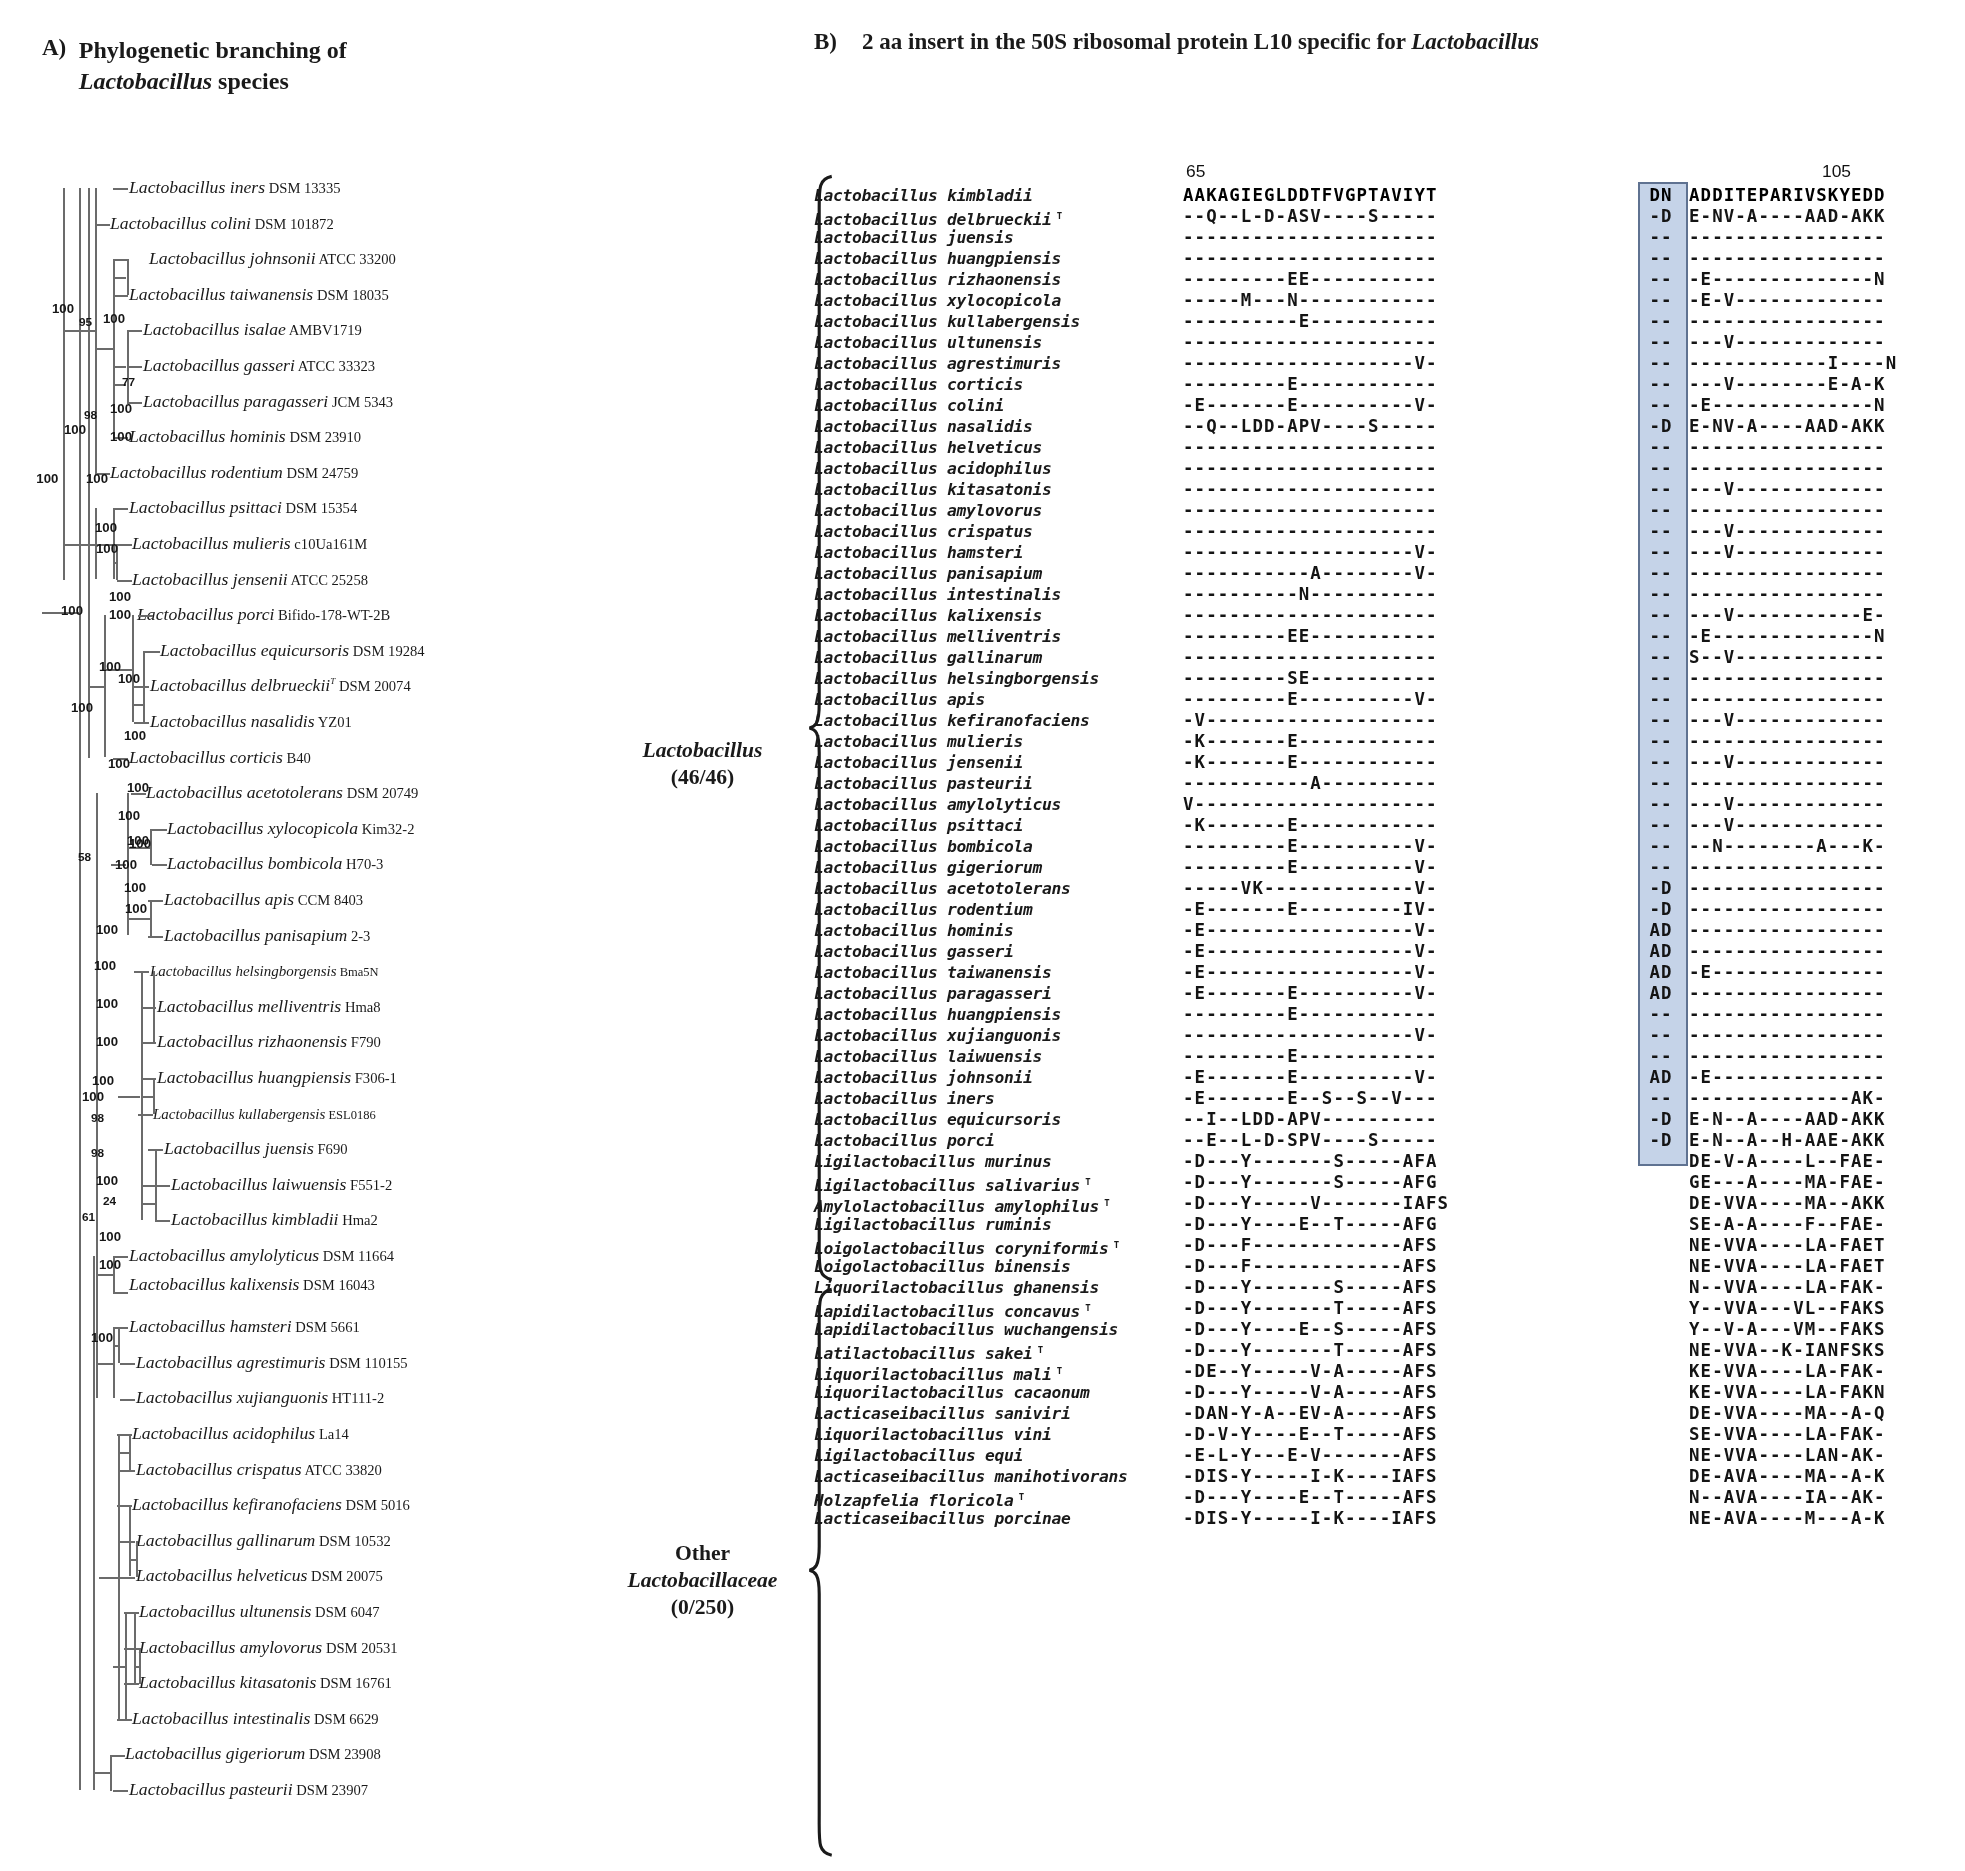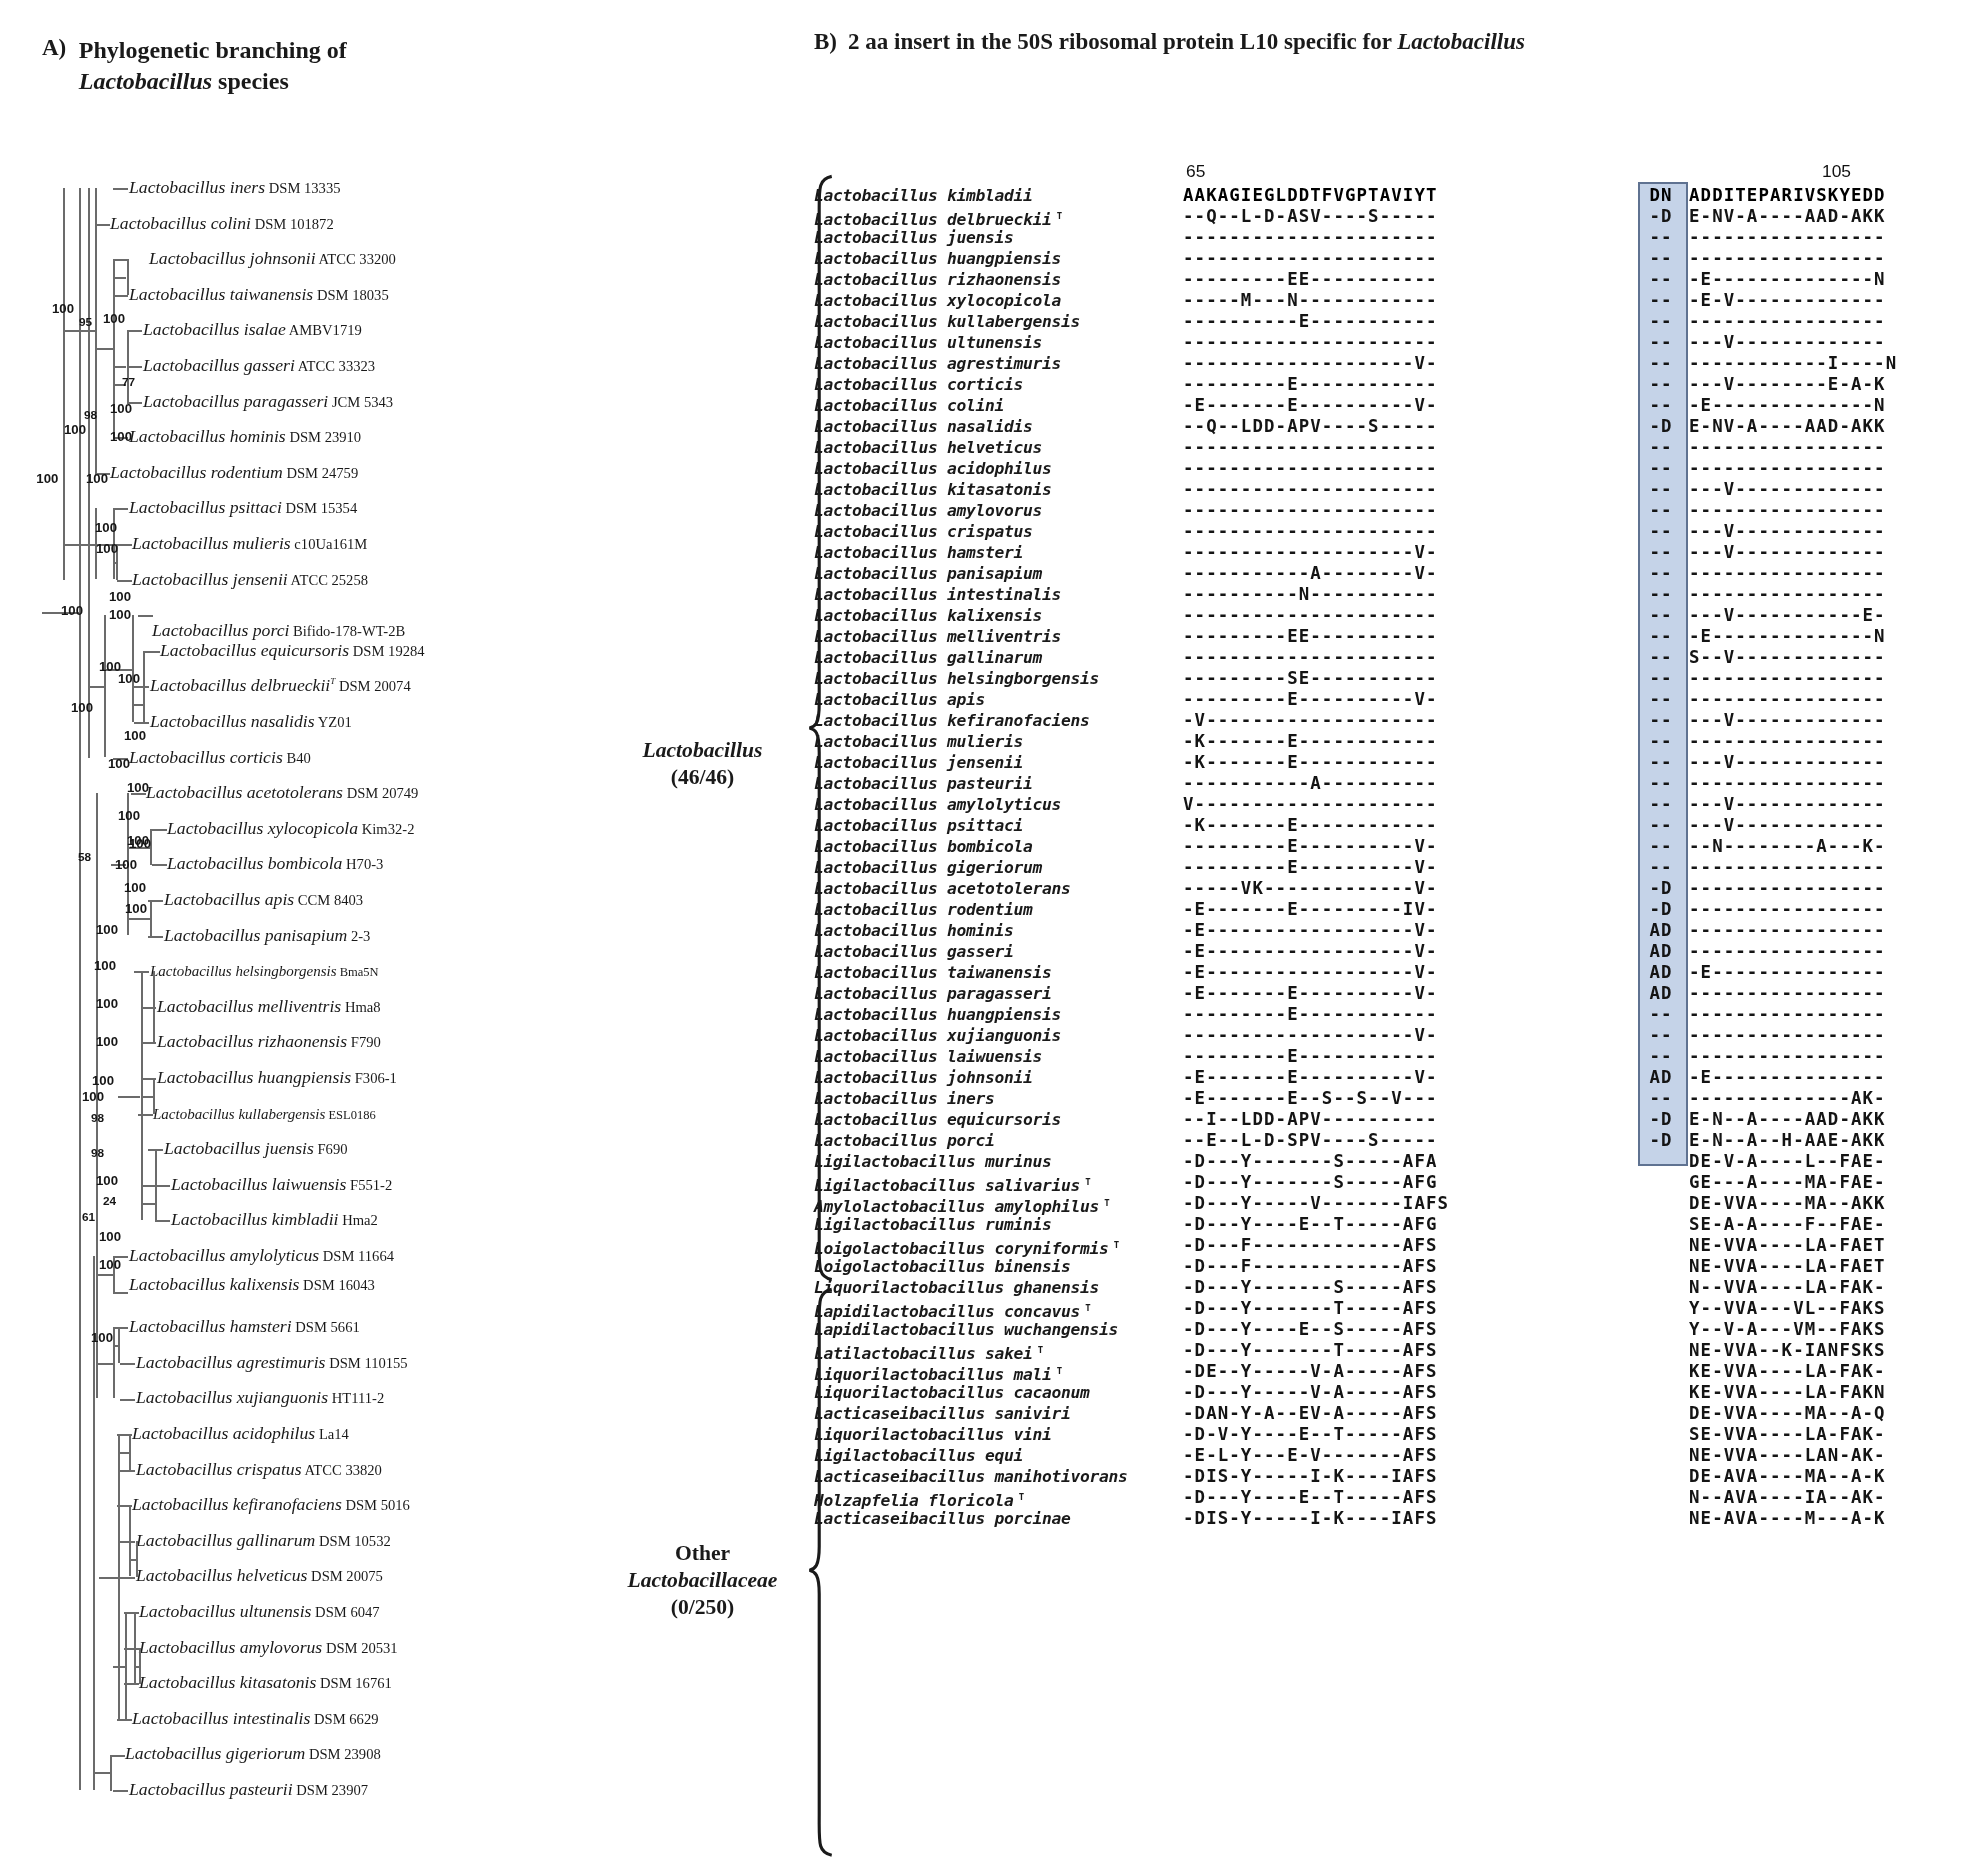--- a/index.html
+++ b/index.html
@@ -42,21 +42,21 @@
 
   
   .grp-label{position:absolute;text-align:center;font-size:21.6px;line-height:1.24;font-weight:bold;}
   .grp-label .it{font-style:italic;}
   .brace{position:absolute;}
 
   
   #panel-b{position:absolute;left:800px;top:0;width:1165px;height:1871px;}
   #panel-b-header{position:absolute;left:14px;top:29px;display:flex;gap:11px;align-items:flex-start;white-space:nowrap;}
   #panel-b-header .letter{font-size:23px;font-weight:bold;}
-  #panel-b-title{font-size:23px;font-weight:bold;white-space:nowrap;}
+  #panel-b-title{font-size:23px;font-weight:bold;white-space:nowrap;margin-left:14px;}
   #panel-b-title .it{font-style:italic;}
 
   #aln{position:absolute;left:14px;top:161px;width:1147px;}
   #aln-ruler{position:relative;height:23.6px;font-family:"Liberation Sans",sans-serif;font-size:17.4px;color:#111;}
   #aln-ruler .r65{position:absolute;left:372px;top:0;}
   #aln-ruler .r105{position:absolute;left:1008px;top:0;}
 
   .aln-row{position:relative;height:21px;white-space:nowrap;}
   .aln-name{
     position:absolute;left:0;top:0;width:362px;
@@ -112,21 +112,21 @@
         <div class="tip" style="left: 108px; top: 78px; margin-left: 20px;"><span class="sp">Lactobacillus johnsonii</span><span class="strain"> ATCC 33200</span></div>
         <div class="tip" style="left: 108px; top: 114px;"><span class="sp">Lactobacillus taiwanensis</span><span class="strain"> DSM 18035</span></div>
         <div class="tip" style="left: 122px; top: 149px;"><span class="sp">Lactobacillus isalae</span><span class="strain"> AMBV1719</span></div>
         <div class="tip" style="left: 122px; top: 185px;"><span class="sp">Lactobacillus gasseri</span><span class="strain"> ATCC 33323</span></div>
         <div class="tip" style="left: 122px; top: 221px;"><span class="sp">Lactobacillus paragasseri</span><span class="strain"> JCM 5343</span></div>
         <div class="tip" style="left: 108px; top: 256px;"><span class="sp">Lactobacillus hominis</span><span class="strain"> DSM 23910</span></div>
         <div class="tip" style="left: 89px; top: 292px;"><span class="sp">Lactobacillus rodentium</span><span class="strain"> DSM 24759</span></div>
         <div class="tip" style="left: 108px; top: 327px;"><span class="sp">Lactobacillus psittaci</span><span class="strain"> DSM 15354</span></div>
         <div class="tip" style="left: 111px; top: 363px;"><span class="sp">Lactobacillus mulieris</span><span class="strain"> c10Ua161M</span></div>
         <div class="tip" style="left: 111px; top: 399px;"><span class="sp">Lactobacillus jensenii</span><span class="strain"> ATCC 25258</span></div>
-        <div class="tip" style="left: 131px; top: 434px; margin-top: 16px;"><span class="sp">Lactobacillus porci</span><span class="strain"> Bifido-178-WT-2B</span></div>
+        <div class="tip" style="left: 116px; top: 434px;"><span class="sp">Lactobacillus porci</span><span class="strain"> Bifido-178-WT-2B</span></div>
         <div class="tip" style="left: 139px; top: 470px;"><span class="sp">Lactobacillus equicursoris</span><span class="strain"> DSM 19284</span></div>
         <div class="tip" style="left: 129px; top: 505px;"><span class="sp">Lactobacillus delbrueckii<sup>T</sup></span><span class="strain"> DSM 20074</span></div>
         <div class="tip" style="left: 129px; top: 541px;"><span class="sp">Lactobacillus nasalidis</span><span class="strain"> YZ01</span></div>
         <div class="tip" style="left: 108px; top: 577px;"><span class="sp">Lactobacillus corticis</span><span class="strain"> B40</span></div>
         <div class="tip" style="left: 125px; top: 612px;"><span class="sp">Lactobacillus acetotolerans</span><span class="strain"> DSM 20749</span></div>
         <div class="tip" style="left: 146px; top: 648px;"><span class="sp">Lactobacillus xylocopicola</span><span class="strain"> Kim32-2</span></div>
         <div class="tip" style="left: 146px; top: 683px;"><span class="sp">Lactobacillus bombicola</span><span class="strain"> H70-3</span></div>
         <div class="tip" style="left: 143px; top: 719px;"><span class="sp">Lactobacillus apis</span><span class="strain"> CCM 8403</span></div>
         <div class="tip" style="left: 143px; top: 755px;"><span class="sp">Lactobacillus panisapium</span><span class="strain"> 2-3</span></div>
         <div class="tip small" style="left: 129px; top: 790px;"><span class="sp">Lactobacillus helsingborgensis</span><span class="strain sm"> Bma5N</span></div>

